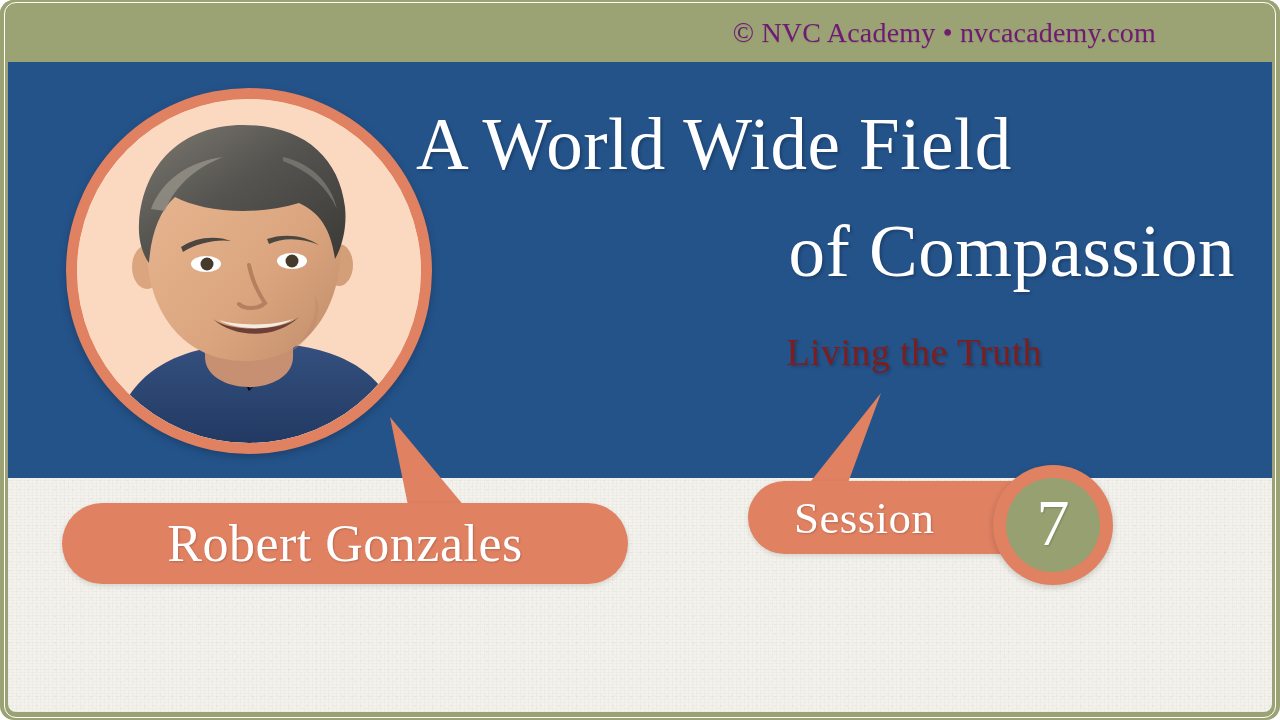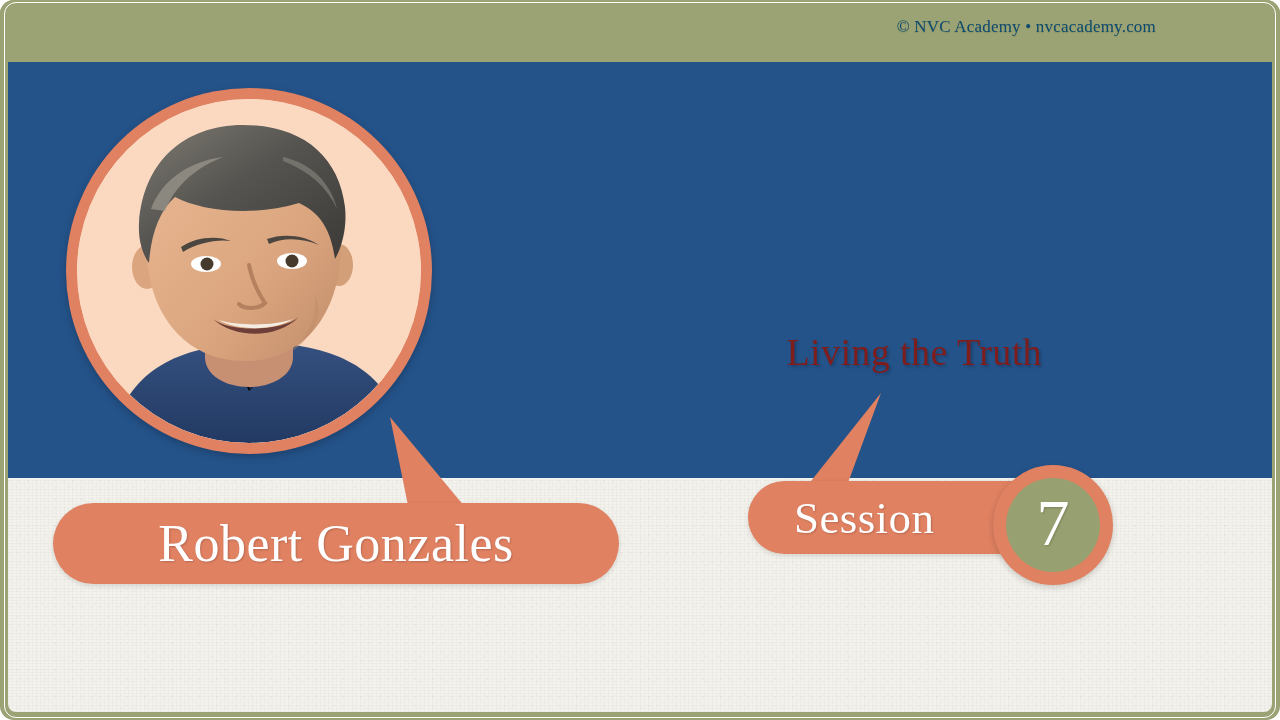--- a/index.html
+++ b/index.html
@@ -43,22 +43,22 @@
     left: 0; top: 0;
     width: 1280px;
     height: 62px;
     background: #9ba374;
     z-index: 3;
   }
   #copyright {
     position: absolute;
     right: 124px;
     top: 17px;
-    color: #0c4a6e;
-    font-size: 17px;
+    color: #701a75;
+    font-size: 28px;
     letter-spacing: 0.2px;
     white-space: nowrap;
     z-index: 4;
     text-shadow: 0 1px 1px rgba(0,0,0,0.12);
   }
 
   
   #blue-panel {
     position: absolute;
     left: 8px;
@@ -156,21 +156,21 @@
   .pill {
     position: absolute;
     background: #e08162;
     display: flex;
     align-items: center;
     color: #ffffff;
     z-index: 16;
     box-shadow: 0 2px 5px rgba(0,0,0,0.12);
   }
   #name-pill {
-    left: 53px;
+    left: 62px;
     top: 503px;
     width: 566px;
     height: 81px;
     border-radius: 41px;
     justify-content: center;
   }
   #name-pill .pill-text {
     font-size: 52px;
     letter-spacing: 0.5px;
     text-shadow: 1px 1px 2px rgba(0,0,0,0.18);
@@ -295,20 +295,24 @@
 
           <path d="M136 220 C158 240 200 240 222 218 C206 232 154 234 136 220 Z" fill="#6e3f38"></path>
           <path d="M142 221 C160 232 198 232 216 220 C198 227 160 227 142 221 Z" fill="#f3ece2"></path>
 
           <path d="M238 196 C248 214 236 240 212 254 C234 236 240 216 238 196 Z" fill="#c08c69" opacity="0.5"></path>
         </g>
       </svg>
     </div>
   </div>
 
+  <div id="title-block">
+    <div class="title-line" id="title-line-1">A World Wide Field</div>
+    <div class="title-line" id="title-line-2">of Compassion</div>
+  </div>
 
   <div id="subtitle">Living the Truth</div>
 
   <div class="pill" id="name-pill">
     <span class="pill-text">Robert Gonzales</span>
   </div>
 
   <div class="pill" id="session-pill">
     <span class="pill-text">Session</span>
   </div>

